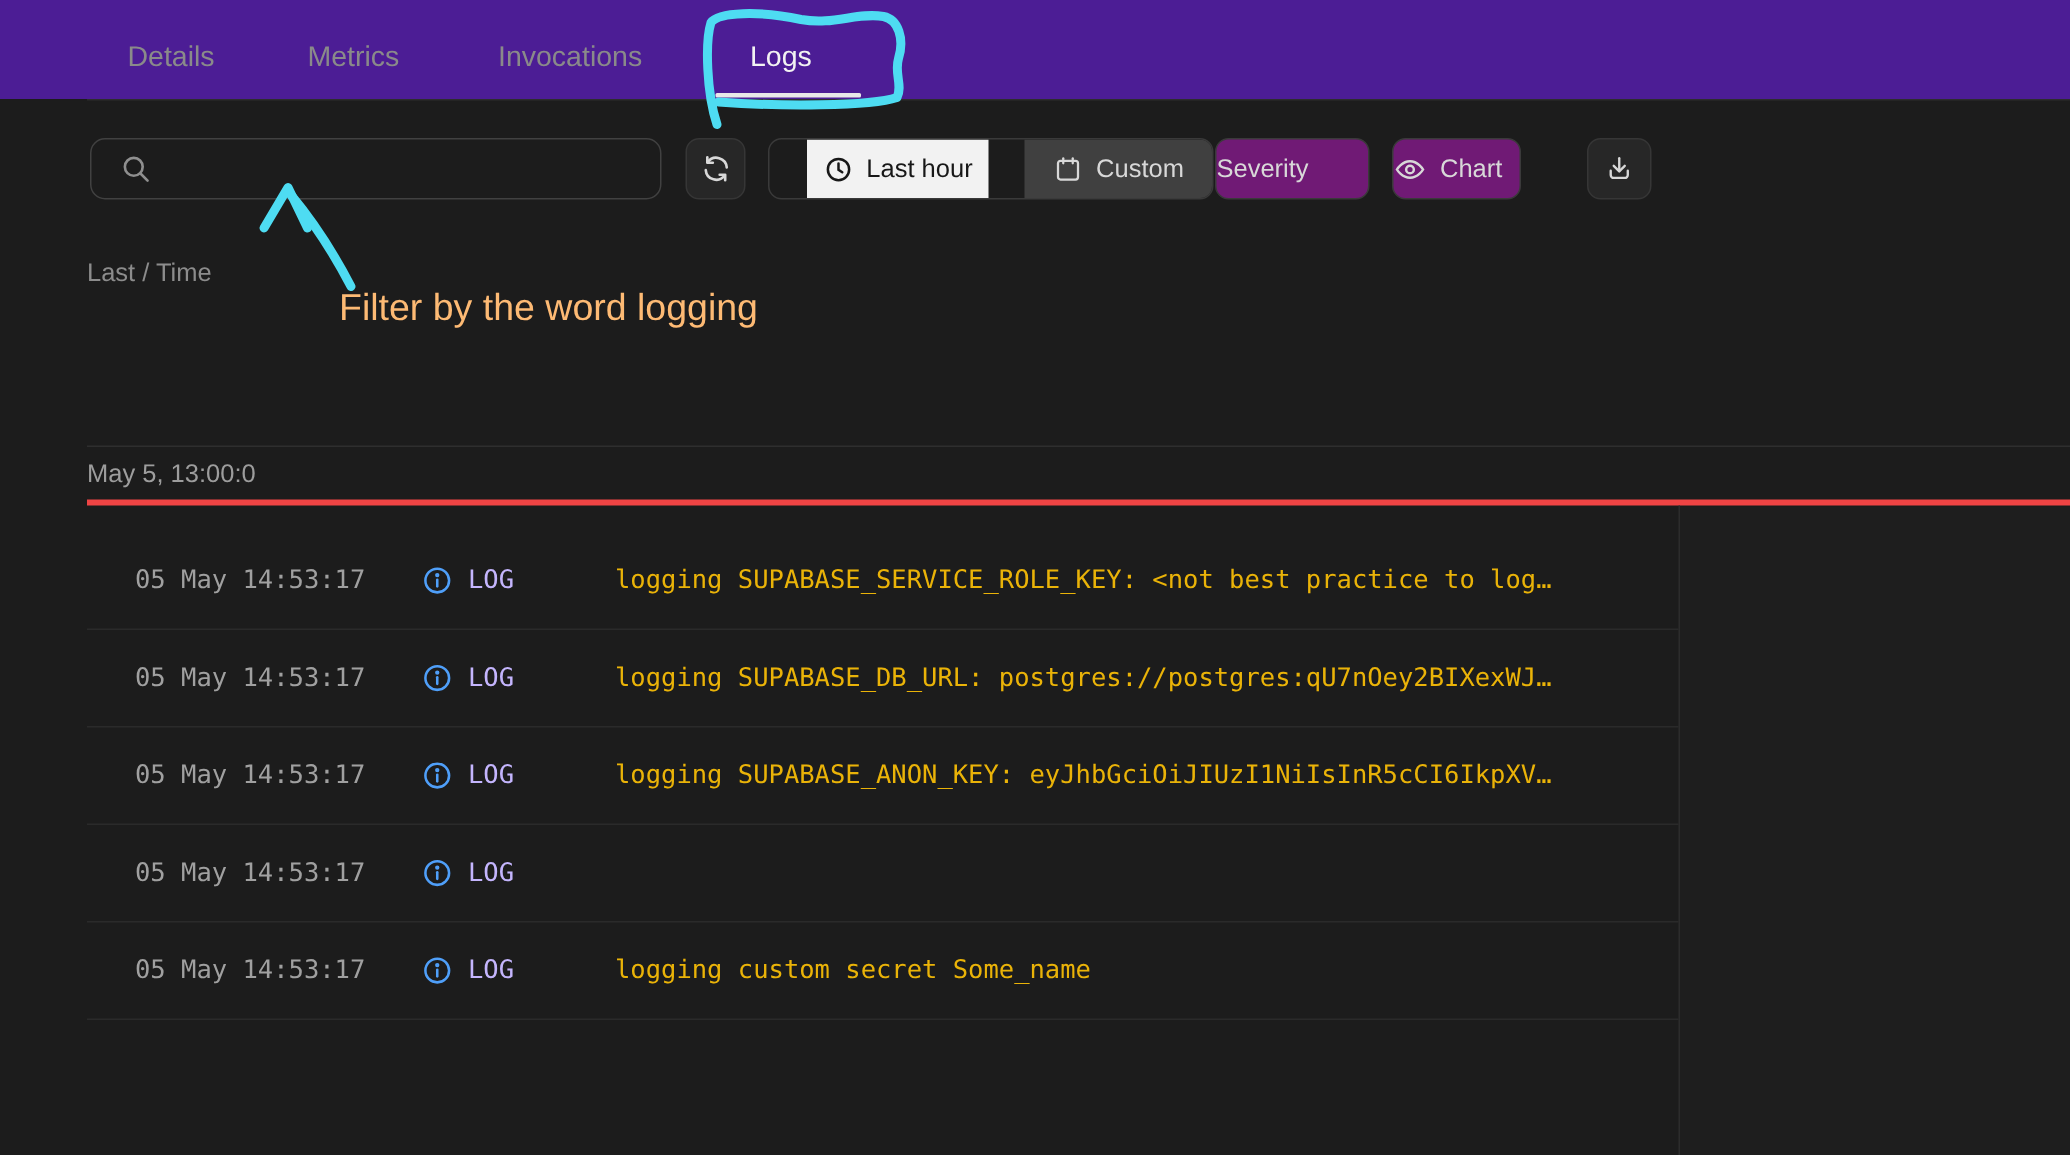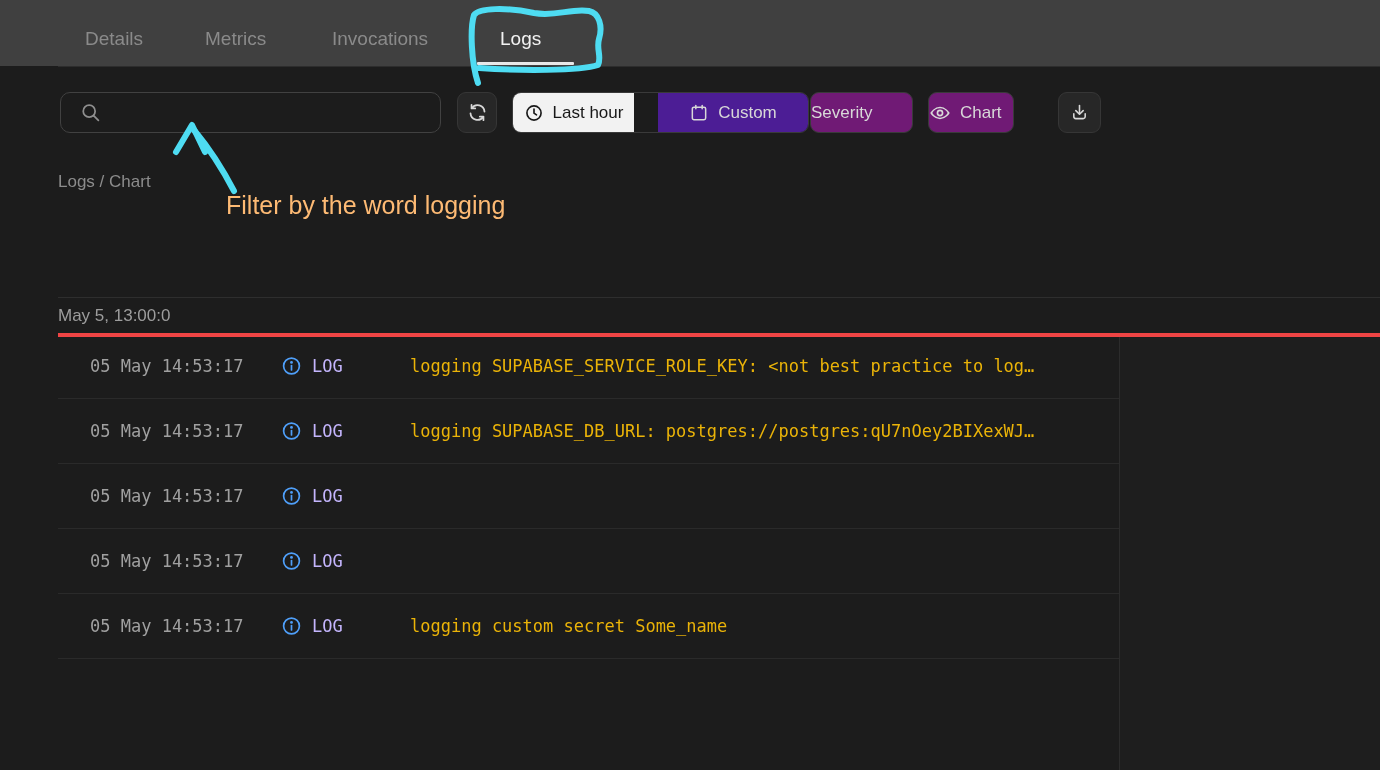--- a/index.html
+++ b/index.html
@@ -1,47 +1,47 @@
 <!DOCTYPE html>
 <html><head>
 <meta charset="utf-8">
 <style>
   html,body{margin:0;padding:0;background:#1c1c1c;}
   .screen{position:relative;width:1380px;height:770px;background:#1c1c1c;overflow:hidden;
           font-family:"Liberation Sans",sans-serif;}
   
-  .topbar{position:absolute;left:0;top:0;width:1380px;height:66px;background:#404040;}
+  .topbar{position:absolute;left:0;top:0;width:1380px;height:66px;background:#4c1d95;}
   .tab{position:absolute;top:0;height:66px;display:flex;align-items:center;padding-top:6px;
        font-size:19px;color:#8a8a8a;cursor:pointer;}
   .tab.active{color:#f2f2f2;}
   .tab-underline{position:absolute;left:477px;top:62px;width:97px;height:3px;background:#e8e8e8;border-radius:1px;}
   .topbar-divider{position:absolute;left:58px;top:66px;width:1322px;height:1px;background:#2d2d2d;}
   
   .searchbox{position:absolute;left:60px;top:92px;width:381px;height:41px;border:1px solid #414141;
              border-radius:10px;display:flex;align-items:center;box-sizing:border-box;background:#1c1c1c;}
   .searchbox svg{margin-left:19px;flex:0 0 auto;}
   .searchbox input{flex:1;margin-left:21px;border:none;outline:none;background:transparent;
                    color:#e3e3e3;font-size:18px;font-family:"Liberation Sans",sans-serif;}
   .iconbtn{position:absolute;top:92px;height:41px;box-sizing:border-box;border:1px solid #363636;
            background:#272727;border-radius:9px;display:flex;align-items:center;justify-content:center;cursor:pointer;}
   .btn{position:absolute;top:92px;height:41px;box-sizing:border-box;border:1px solid #3a3a3a;
        background:#701a75;border-radius:9px;display:flex;align-items:center;justify-content:flex-start;
        gap:9px;color:#d8d8d8;font-size:17px;cursor:pointer;}
   .seggroup{position:absolute;left:512px;top:92px;width:297px;height:41px;box-sizing:border-box;
-            border:1px solid #3a3a3a;border-radius:9px;overflow:hidden;display:flex;}
+            border:1px solid #3a3a3a;border-radius:9px;overflow:hidden;display:flex;padding-left:25px;}
   .seg{display:flex;align-items:center;justify-content:center;gap:9px;font-size:17px;cursor:pointer;}
   .seg.selected{width:121px;background:#f2f2f2;color:#181818;}
-  .seg.plain{flex:1;background:#4c1d95;color:#d8d8d8;margin-left:24px;}
+  .seg.plain{flex:1;background:#404040;color:#d8d8d8;margin-left:24px;}
   
   .breadcrumb{position:absolute;left:58px;top:172px;font-size:17px;color:#8c8c8c;}
   
   .band{position:absolute;left:58px;right:0;top:297px;height:40px;border-top:1px solid #2e2e2e;
         border-bottom:4px solid #ef4444;display:flex;align-items:center;color:#9d9d9d;font-size:17px;box-sizing:border-box;}
   
-  .rows{position:absolute;left:58px;top:334px;width:1061px;}
+  .rows{position:absolute;left:58px;top:355px;width:1061px;}
   .log-row{position:relative;height:64px;border-bottom:1px solid #2a2a2a;cursor:pointer;
            font-family:"DejaVu Sans Mono","Liberation Mono",monospace;font-size:17px;}
   .log-row .ts{position:absolute;left:32px;top:50%;transform:translateY(-50%);color:#a0a0a0;white-space:pre;}
   .log-row .lvl-icon{position:absolute;left:224px;top:50%;transform:translateY(-50%);line-height:0;}
   .log-row .lvl{position:absolute;left:254px;top:50%;transform:translateY(-50%);color:#c4b5fd;}
   .log-row .msg{position:absolute;left:352px;top:50%;transform:translateY(-50%);color:#eab308;white-space:pre;}
   
   .vdivider{position:absolute;left:1119px;top:337px;bottom:0;width:1px;background:#2c2c2c;}
   .rightpanel{position:absolute;left:1120px;top:338px;right:0;bottom:0;background:#1e1e1e;}
   
@@ -109,21 +109,21 @@
   </div>
 
   <div class="iconbtn" style="left:1058px;width:43px">
     <svg width="21" height="21" viewBox="0 0 24 24" fill="none" stroke="#d8d8d8" stroke-width="1.8" stroke-linecap="round" stroke-linejoin="round">
       <line x1="12" y1="4" x2="12" y2="13.5"></line>
         <polyline points="7.8,9.8 12,14 16.2,9.8"></polyline>
       <path d="M5.5 13.5v3.2a2.3 2.3 0 0 0 2.3 2.3h8.4a2.3 2.3 0 0 0 2.3-2.3v-3.2"></path>
     </svg>
   </div>
 
-  <div class="breadcrumb">Logs / Chart</div>
+  <div class="breadcrumb">Last / Time</div>
 
   <div class="band">
     <span>May 5, 13:00:0</span>
   </div>
 
   <div class="rows">
     <div class="log-row">
       <span class="ts">05 May 14:53:17</span>
       <span class="lvl-icon"><svg width="19" height="19" viewBox="0 0 19 19" fill="none" stroke="#4f9ff9" stroke-width="1.7" stroke-linecap="round">
             <circle cx="9.5" cy="9.5" r="7.9"></circle>
@@ -144,20 +144,21 @@
       <span class="msg">logging SUPABASE_DB_URL: postgres://postgres:qU7nOey2BIXexWJ…</span>
     </div>
     <div class="log-row">
       <span class="ts">05 May 14:53:17</span>
       <span class="lvl-icon"><svg width="19" height="19" viewBox="0 0 19 19" fill="none" stroke="#4f9ff9" stroke-width="1.7" stroke-linecap="round">
             <circle cx="9.5" cy="9.5" r="7.9"></circle>
             <line x1="9.5" y1="9" x2="9.5" y2="13.4"></line>
             <circle cx="9.5" cy="5.9" r="0.6" fill="#4f9ff9"></circle>
           </svg></span>
       <span class="lvl">LOG</span>
+      <span class="msg">logging SUPABASE_ANON_KEY: eyJhbGciOiJIUzI1NiIsInR5cCI6IkpXV…</span>
     </div>
     <div class="log-row">
       <span class="ts">05 May 14:53:17</span>
       <span class="lvl-icon"><svg width="19" height="19" viewBox="0 0 19 19" fill="none" stroke="#4f9ff9" stroke-width="1.7" stroke-linecap="round">
             <circle cx="9.5" cy="9.5" r="7.9"></circle>
             <line x1="9.5" y1="9" x2="9.5" y2="13.4"></line>
             <circle cx="9.5" cy="5.9" r="0.6" fill="#4f9ff9"></circle>
           </svg></span>
       <span class="lvl">LOG</span>
     </div>

